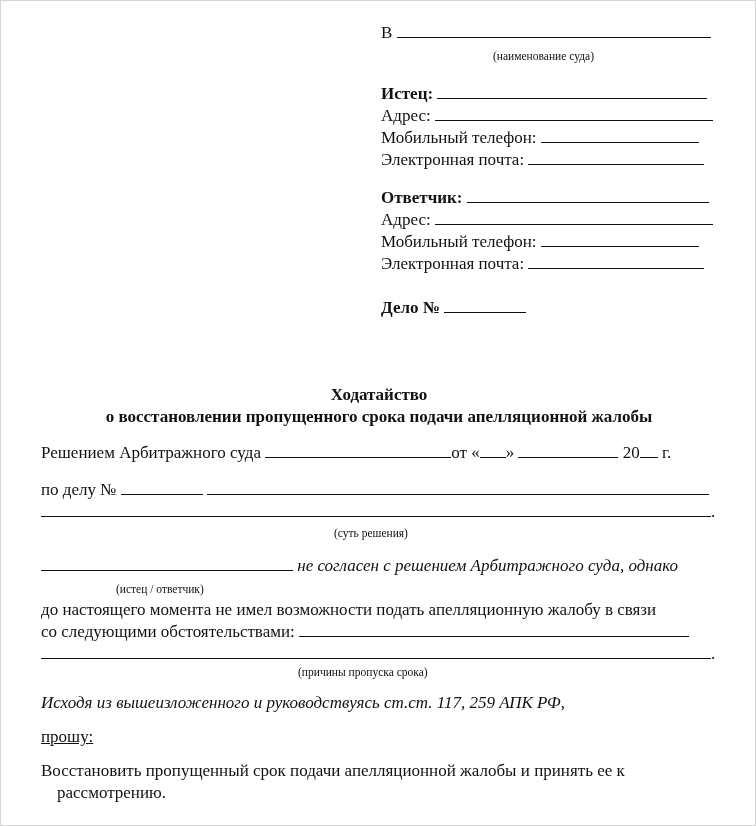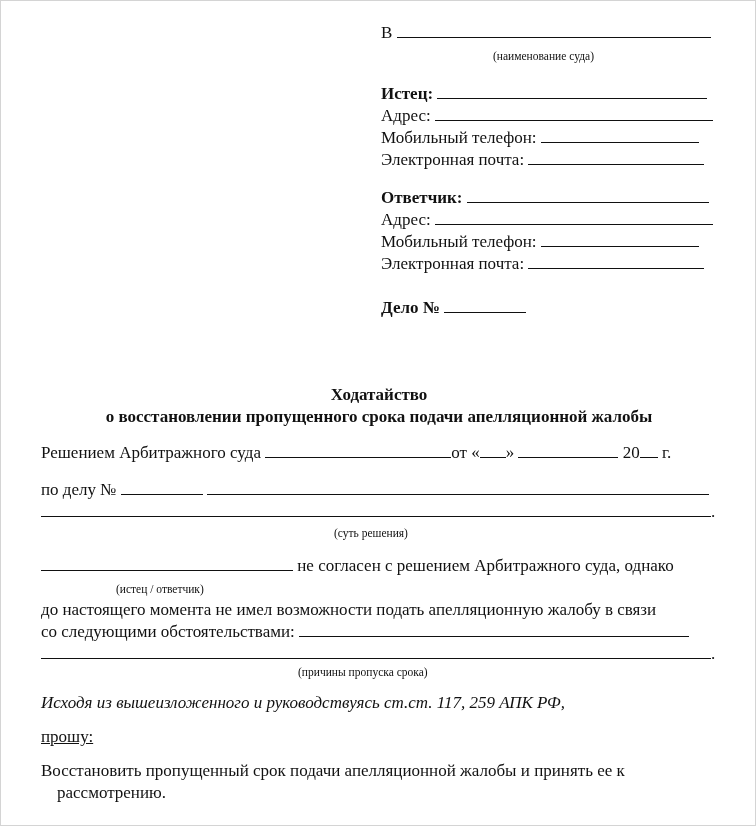--- a/index.html
+++ b/index.html
@@ -82,21 +82,21 @@
   <div class="abs" style="left:40px; top:479px;">
     <span>по делу №</span>
     <span class="line" style="width:82px;"></span>
     <span class="line" style="width:502px;"></span>
   </div>
   <div class="abs" style="left:40px; top:501px;">
     <span class="line" style="width:670px;"></span><span>.</span>
   </div>
   <div class="abs small" style="left:333px; top:526px;">(суть решения)</div>
 
-  <div class="abs" style="left:40px; top:555px;">
+  <div class="abs" style="left:40px; top:555px;font-style:italic;">
     <span class="line" style="width:252px;"></span>
     <span>не согласен с решением Арбитражного суда, однако</span>
   </div>
   <div class="abs small" style="left:115px; top:582px;">(истец / ответчик)</div>
   <div class="abs" style="left:40px; top:599px;">до настоящего момента не имел возможности подать апелляционную жалобу в связи</div>
   <div class="abs" style="left:40px; top:621px;text-align:right;">
     <span>со следующими обстоятельствами:</span>
     <span class="line" style="width:390px;"></span>
   </div>
   <div class="abs" style="left:40px; top:643px;">

